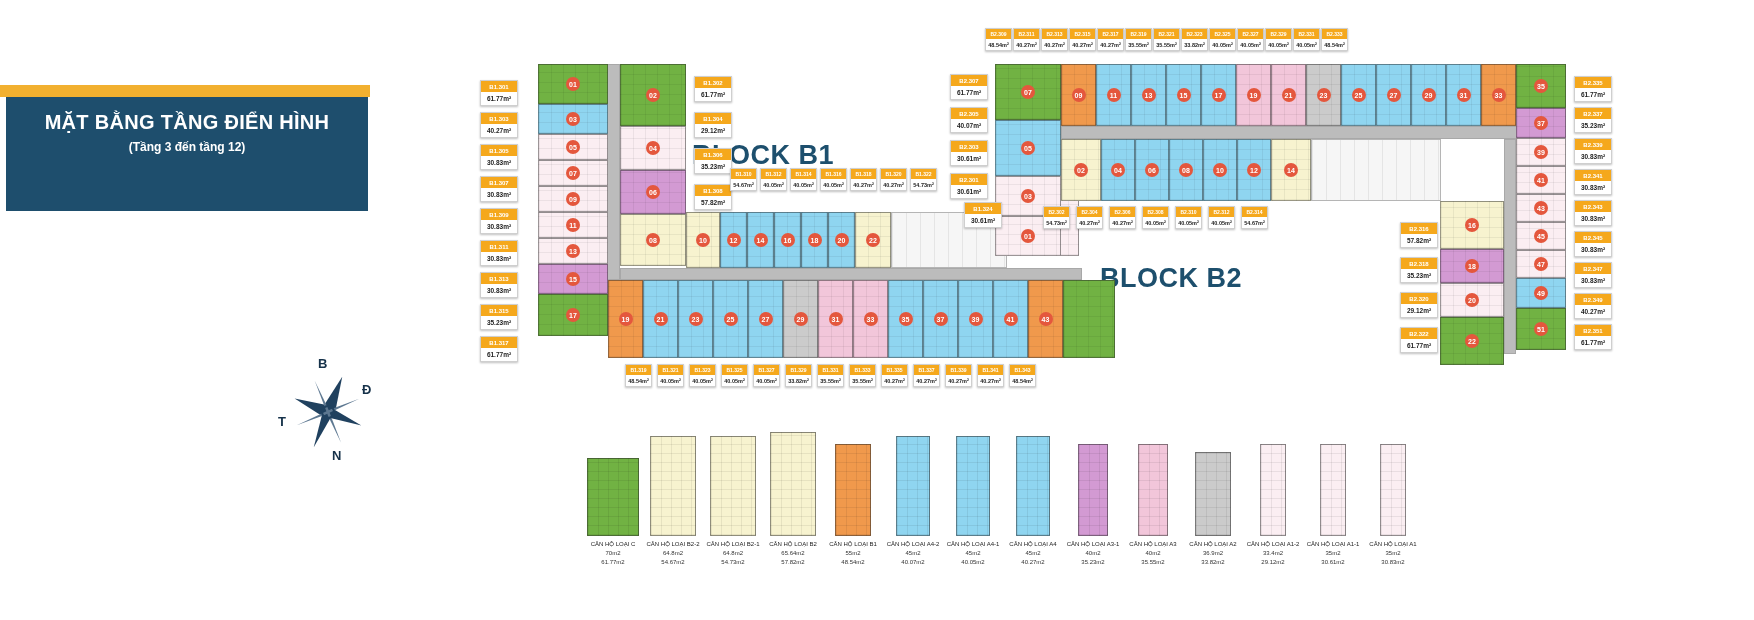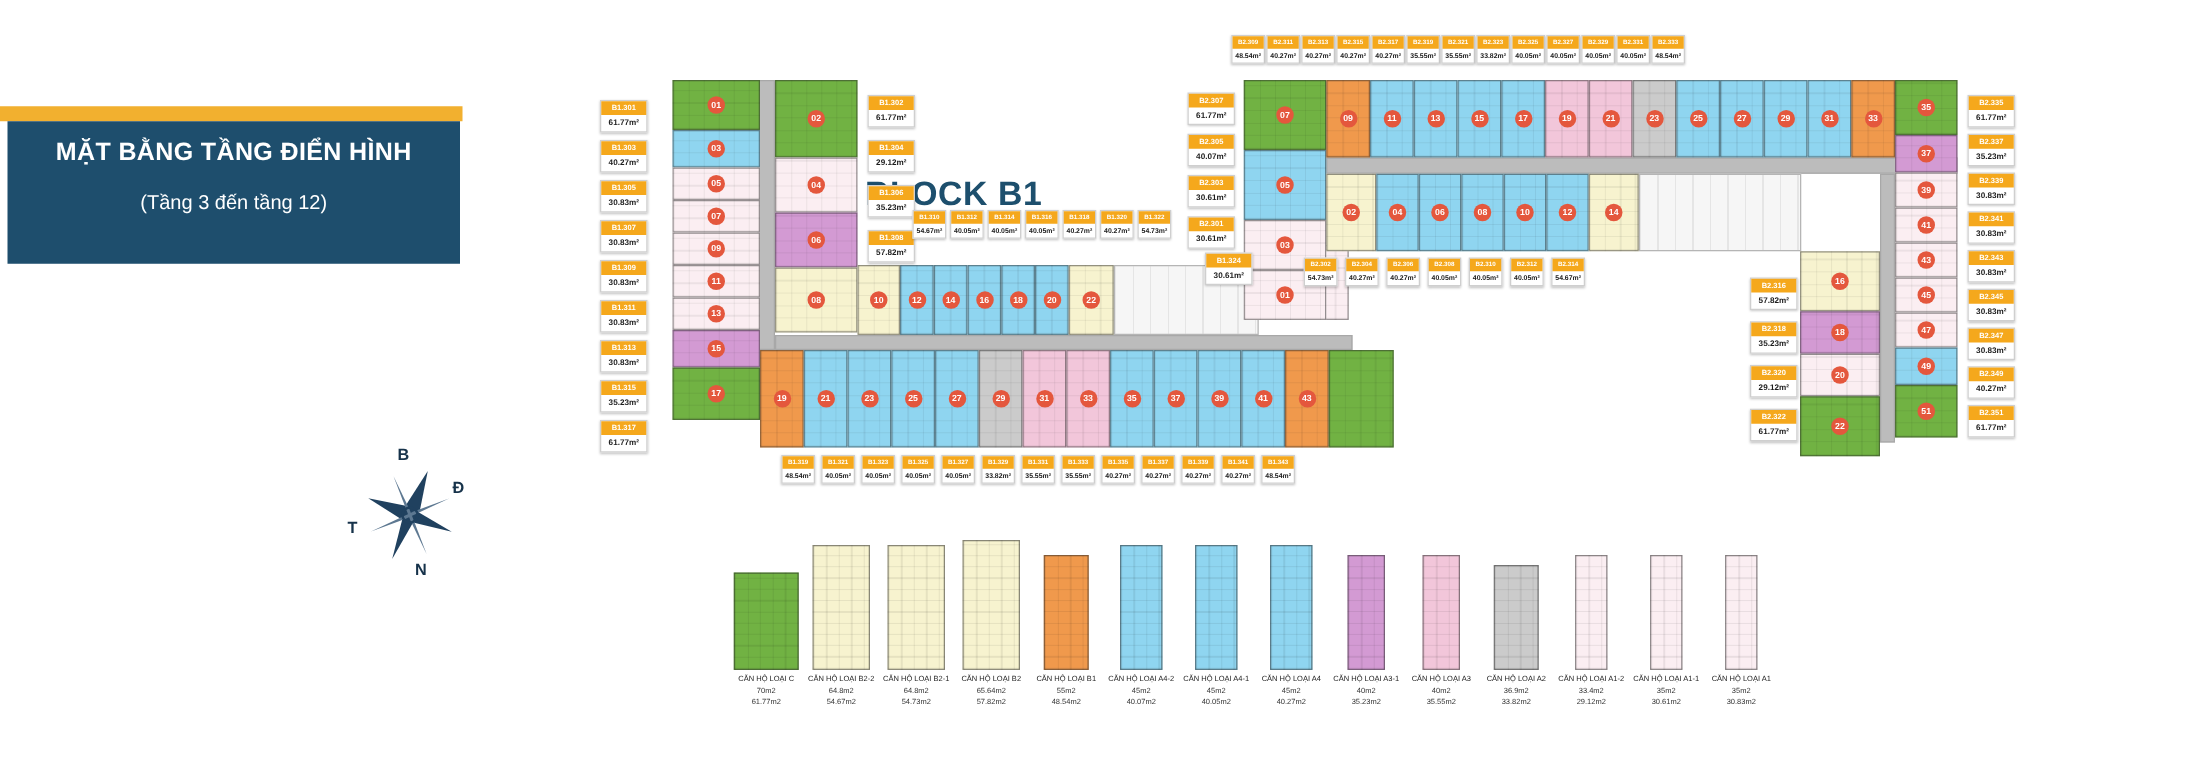--- a/index.html
+++ b/index.html
@@ -4,21 +4,21 @@
 <style>
   html,body{margin:0;padding:0;background:#fff;}
   .canvas{position:relative;width:1754px;height:620px;background:#ffffff;overflow:hidden;
           font-family:"Liberation Sans",sans-serif;}
   
   .title-accent{position:absolute;left:0;top:85px;width:370px;height:12px;background:#f2b02f;}
   .title-box{position:absolute;left:6px;top:97px;width:362px;height:114px;background:#1e4e6d;
              color:#fff;text-align:center;}
   .title-l1{font-size:20px;font-weight:bold;margin-top:14px;letter-spacing:.3px;}
   .title-l2{font-size:24px;font-weight:bold;margin-top:9px;letter-spacing:.5px;}
-  .title-l3{font-size:16px;font-weight:normal;margin-top:20px;}
+  .title-l3{font-size:12px;font-weight:bold;margin-top:6px;}
   
   .block-heading{position:absolute;color:#1d4f6d;font-weight:bold;font-size:27px;letter-spacing:.5px;}
   #b1-heading{left:692px;top:94px;margin-top:46px;}
   #b2-heading{left:1100px;top:263px;}
   
   .ugroup{position:absolute;display:flex;}
   .ugroup.col{flex-direction:column;}
   .ugroup.row{flex-direction:row;}
   .unit{position:relative;border:1px solid rgba(40,40,40,.45);box-sizing:border-box;
         display:flex;align-items:center;justify-content:center;
@@ -73,20 +73,21 @@
 
 <div class="canvas">
 
   <div class="title-accent"></div>
   <div class="title-box">
     <div class="title-l1">MẶT BẰNG TẦNG ĐIỂN HÌNH</div>
     <div class="title-l3">(Tầng 3 đến tầng 12)</div>
   </div>
 
   <div id="b1-heading" class="block-heading">BLOCK B1</div>
+  <div id="b2-heading" class="block-heading">BLOCK B2</div>
 
   <div class="corridor" style="left:606px;top:64px;width:14px;height:216px;"></div>
   <div class="corridor" style="left:620px;top:268px;width:462px;height:12px;"></div>
   <div class="core" style="left:891px;top:212px;width:116px;height:56px;"></div>
 
   <div class="ugroup col" style="left:538px;top:64px;width:70px;">
 
   <div class="unit c-green" style="height: 40px;">
         <span class="badge">01</span>
       </div>

